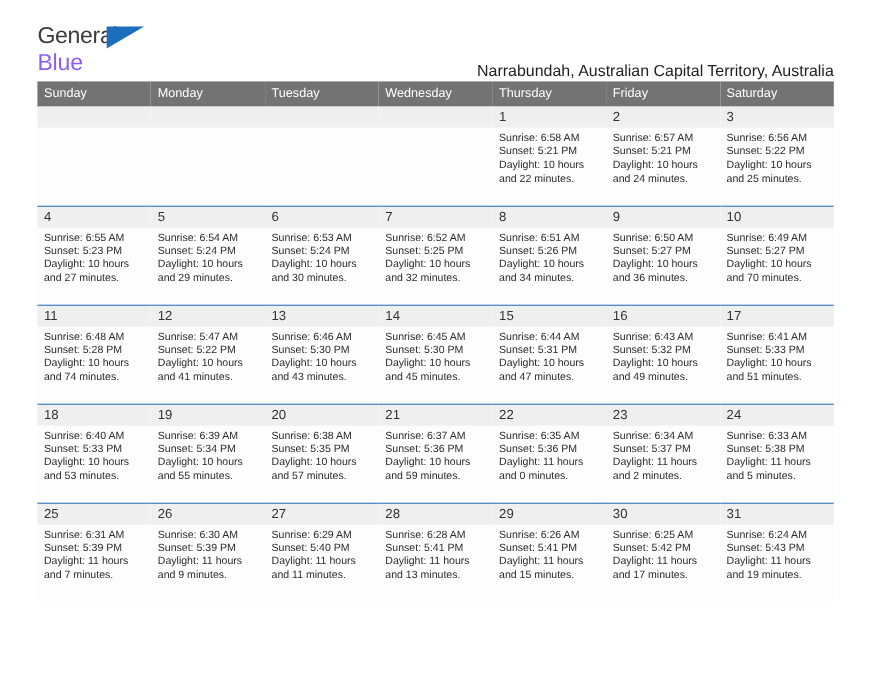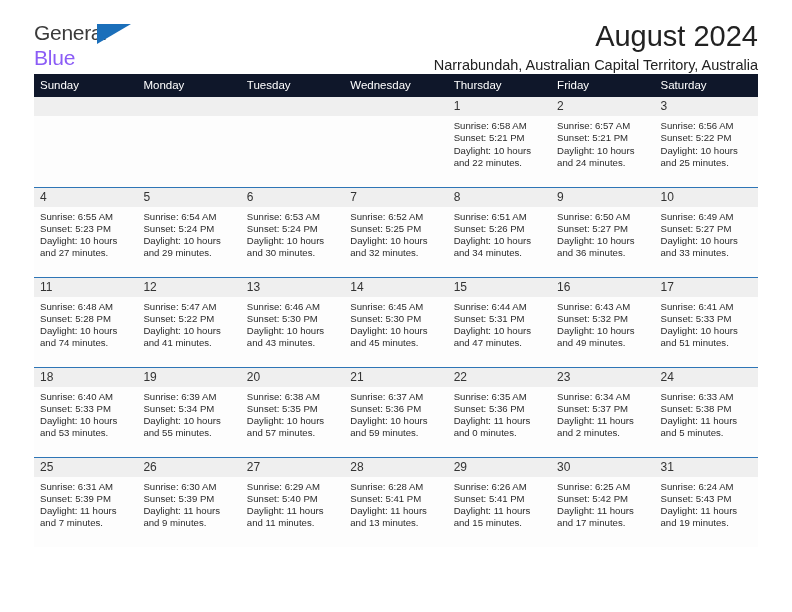--- a/index.html
+++ b/index.html
@@ -82,21 +82,21 @@
   }
 
   
   .calendar {
     margin: 0 34px;
     width: 724px;
     border-collapse: collapse;
     table-layout: fixed;
   }
   .calendar thead th {
-    background: #0f172a;
+    background: #737373;
     color: #ffffff;
     font-size: 11.5px;
     font-weight: normal;
     text-align: left;
     padding: 5px 0 6px 6px;
     height: 21px;
     border: none;
   }
   .calendar tbody td {
     vertical-align: top;
@@ -133,21 +133,20 @@
 <body>
 
 <div class="page">
 
   <div class="header">
     <div class="brand">
       <span class="brand-row1">General</span>
       <span class="brand-tri"></span>
       <span class="brand-row2">Blue</span>
     </div>
-    <div class="title">August 2024</div>
     <div class="subtitle">Narrabundah, Australian Capital Territory, Australia</div>
   </div>
 
   <table class="calendar">
     <thead>
       <tr>
         <th>Sunday</th>
         <th>Monday</th>
         <th>Tuesday</th>
         <th>Wednesday</th>
@@ -256,21 +255,21 @@
               <div>Daylight: 10 hours</div>
               <div>and 36 minutes.</div>
             </div>
           </td>
           <td>
             <div class="daynum">10</div>
             <div class="info">
               <div>Sunrise: 6:49 AM</div>
               <div>Sunset: 5:27 PM</div>
               <div>Daylight: 10 hours</div>
-              <div>and 33 minutes.</div>
+              <div>and 70 minutes.</div>
             </div>
           </td>
         </tr>
         <tr>
           <td>
             <div class="daynum">11</div>
             <div class="info">
               <div>Sunrise: 6:48 AM</div>
               <div>Sunset: 5:28 PM</div>
               <div>Daylight: 10 hours</div>

